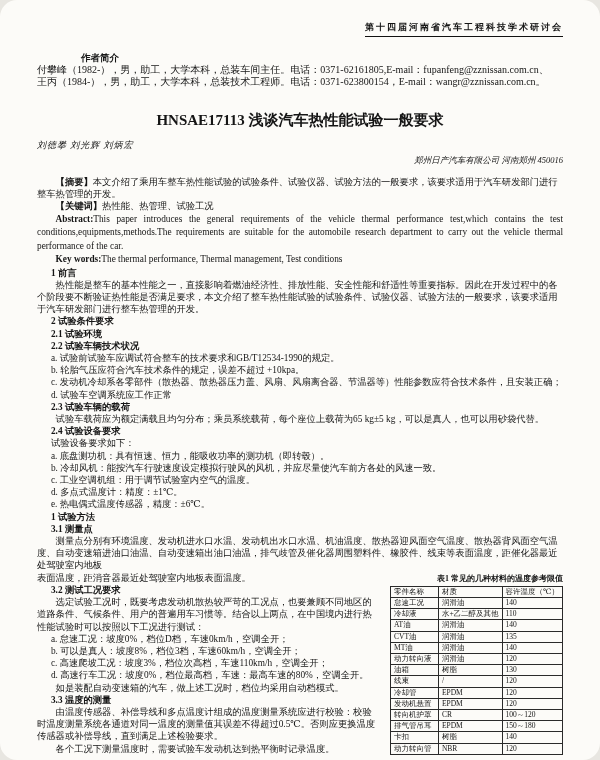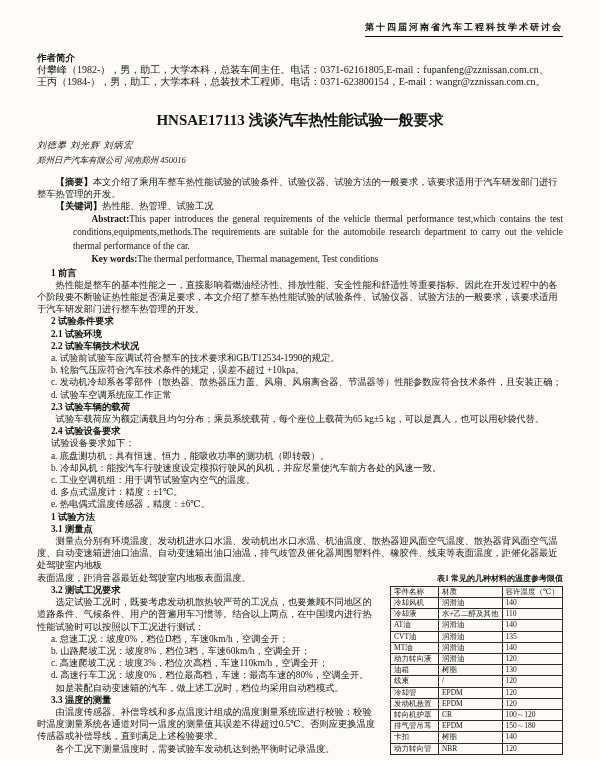--- a/index.html
+++ b/index.html
@@ -6,45 +6,46 @@
   html, body { background: #e8e6e1; }
   body { font-family: "Liberation Serif", "DejaVu Serif", serif; }
   .page {
     position: relative;
     width: 600px; height: 760px;
     margin: 0 auto;
     background: #fcfbf8;
     color: #151515;
     padding: 16px 37px 0 37px;
     overflow: hidden;
+    border-radius: 17px;
   }
   
   .conf-row { text-align: right; }
   .conf-header {
     display: inline-block;
     font-size: 9px; font-weight: bold;
     letter-spacing: 2px;
     border-bottom: 1.5px solid #111;
     padding-bottom: 2px;
   }
   
   .intro { margin-top: 15px; }
-  .intro-heading { font-size: 9.5px; font-weight: bold; line-height: 12px; }
+  .intro-heading { font-size: 9.5px; font-weight: bold; line-height: 12px; margin-left: 44px; }
   .intro-line { font-size: 10px; line-height: 11.5px; }
   
   .title { margin-top: 24px; text-align: center; font-size: 15px; font-weight: bold; }
   .authors { margin-top: 9px; text-align: left; font-size: 9px; font-style: italic; letter-spacing: 1px; }
-  .affiliation { margin-top: 3px; text-align: left; font-size: 8.5px; font-style: italic; }
+  .affiliation { margin-top: 3px; text-align: right; font-size: 8.5px; font-style: italic; }
   
   .body-text { margin-top: 9px; }
   .para, .item, .heading { font-size: 9.3px; line-height: 12.2px; }
   .para { text-indent: 2em; }
   .item { text-indent: 1.5em; }
   .heading { font-weight: bold; text-indent: 1.5em; }
-  .en { line-height: 13.5px; text-align: justify; margin-left: 36px; }
+  .en { line-height: 13.5px; text-align: justify; }
   b.inline-label { font-weight: bold; }
   
   .wrap-region { display: flex; gap: 11px; align-items: flex-start; }
   .left-col { width: 342px; flex: 0 0 342px; }
   .right-col { flex: 1; padding-top: 1px; }
   .table-title { font-size: 8px; font-weight: bold; text-align: right; margin-bottom: 2px; }
   table.materials {
     width: 100%;
     border-collapse: collapse;
     font-size: 7.5px;
@@ -122,21 +123,21 @@
     <p class="para">测量点分别有环境温度、发动机进水口水温、发动机出水口水温、机油温度、散热器迎风面空气温度、散热器背风面空气温度、自动变速箱进油口油温、自动变速箱出油口油温，排气歧管及催化器周围塑料件、橡胶件、线束等表面温度，距催化器最近处驾驶室内地板</p>
 
     <div class="wrap-region">
       <div class="left-col">
         <p class="item" style="text-indent:0;">表面温度，距消音器最近处驾驶室内地板表面温度。</p>
         <p class="heading">3.2 测试工况要求</p>
         <p class="para">选定试验工况时，既要考虑发动机散热较严苛的工况点，也要兼顾不同地区的道路条件、气候条件、用户的普遍用车习惯等。结合以上两点，在中国境内进行热性能试验时可以按照以下工况进行测试：</p>
         <div>
 
         <p class="item">a. 怠速工况：坡度0%，档位D档，车速0km/h，空调全开；</p>
-            <p class="item">b. 山路爬坡工况：坡度8%，档位3档，车速60km/h，空调全开；</p>
+            <p class="item">b. 可以是真人：坡度8%，档位3档，车速60km/h，空调全开；</p>
             <p class="item">c. 高速爬坡工况：坡度3%，档位次高档，车速110km/h，空调全开；</p>
             <p class="item">d. 高速行车工况：坡度0%，档位最高档，车速：最高车速的80%，空调全开。</p>
           </div>
         <p class="para">如是装配自动变速箱的汽车，做上述工况时，档位均采用自动档模式。</p>
         <p class="heading">3.3 温度的测量</p>
         <p class="para">由温度传感器、补偿导线和多点温度计组成的温度测量系统应进行校验：校验时温度测量系统各通道对同一温度的测量值其误差不得超过0.5℃。否则应更换温度传感器或补偿导线，直到满足上述检验要求。</p>
         <p class="para">各个工况下测量温度时，需要试验车发动机达到热平衡时记录温度。</p>
       </div>
 
       <div class="right-col">
@@ -150,21 +151,21 @@
           <thead>
             <tr>
               <th>零件名称</th>
               <th>材质</th>
               <th>容许温度（℃）</th>
             </tr>
           </thead>
           <tbody>
 
               <tr>
-                <td>冷却风机</td>
+                <td>怠速工况</td>
                 <td>润滑油</td>
                 <td>140</td>
               </tr>
 
               <tr>
                 <td>冷却液</td>
                 <td>水+乙二醇及其他</td>
                 <td>110</td>
               </tr>
 

